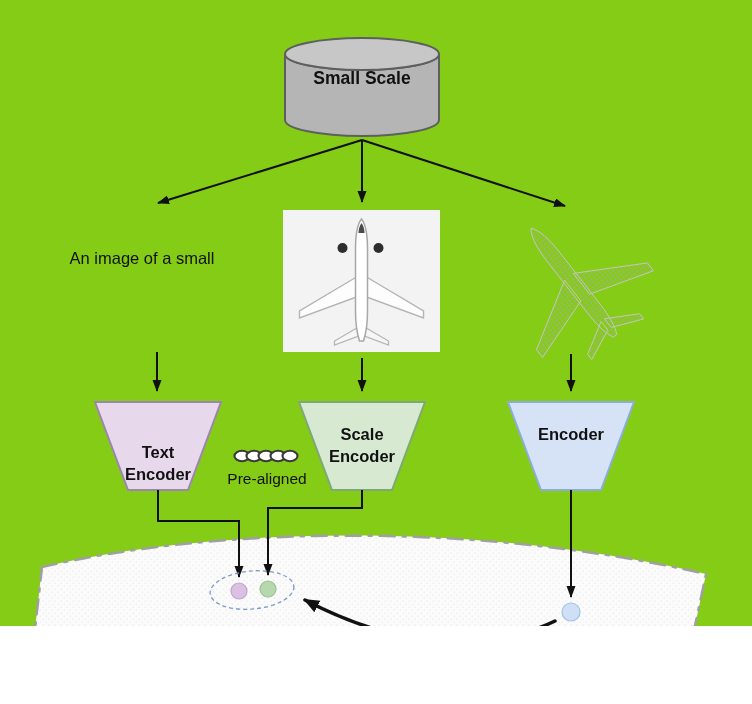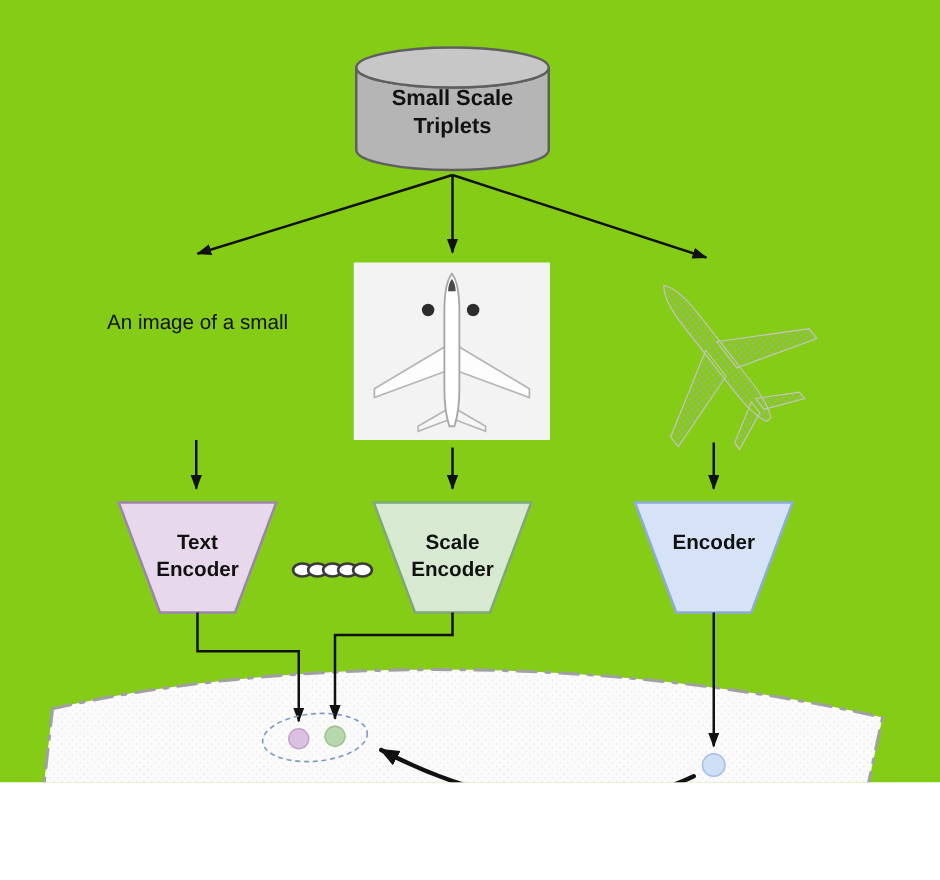--- a/index.html
+++ b/index.html
@@ -97,35 +97,37 @@
 
     <circle cx="239" cy="591" r="8" stroke="#c4a3cf" stroke-width="1.2" fill="#dac1e2"></circle>
     <circle cx="268" cy="589" r="8" stroke="#9cc391" stroke-width="1.2" fill="#b7d7ae"></circle>
     <circle cx="571" cy="612" r="9" stroke="#a3c0e8" stroke-width="1.2" fill="#cfe0f6"></circle>
 
     <path d="M555,621 C475,659 385,642 305,600" stroke="#111111" stroke-width="3.5" fill="none" stroke-linecap="round" marker-end="url(#arrBig)"></path>
   </svg>
 
   <div class="label db-label" style="left:282px; top:67px; width:160px;">
     <span>Small Scale</span>
-    <span>Triplets</span>
   </div>
 
-  <div class="label caption" style="left:58px; top:247px; width:200px;">
+  <div class="label caption" style="left:42px; top:247px; width:200px;">
     <span>An image of a small</span>
   </div>
 
-  <div class="label enc-label" style="left:103px; top:423px; width:110px;">
+  <div class="label enc-label" style="left:103px; top:441px; width:110px;">
     <span>Text</span>
     <span>Encoder</span>
   </div>
 
   <div class="label enc-label" style="left:307px; top:423px; width:110px;">
     <span>Scale</span>
     <span>Encoder</span>
   </div>
 
   <div class="label enc-label" style="left:516px; top:423px; width:110px;">
     <span>Encoder</span>
   </div>
 
+  <div class="label prealigned" style="left:207px; top:470px; width:120px;">
+    <span>Pre-aligned</span>
+  </div>
 
 </div>
 
 </body></html>

